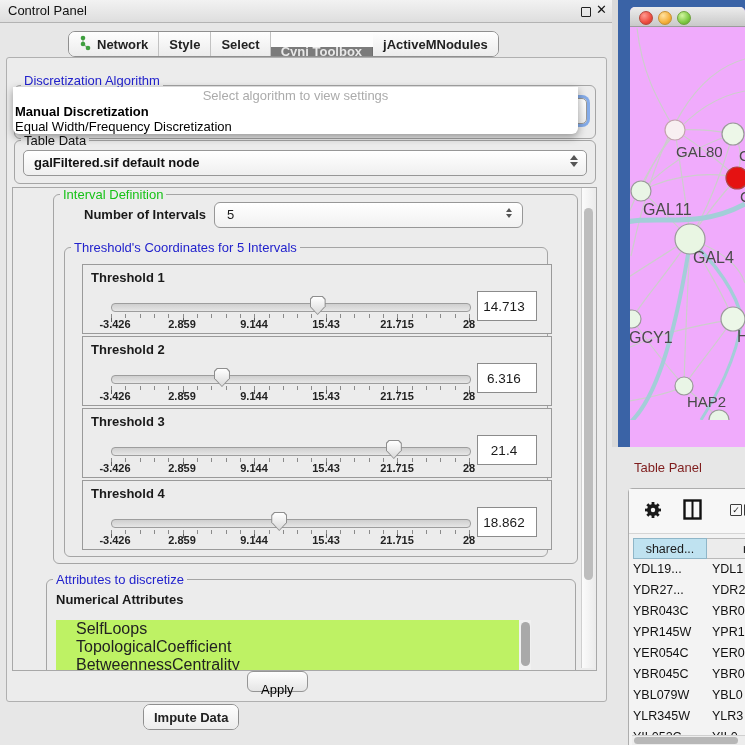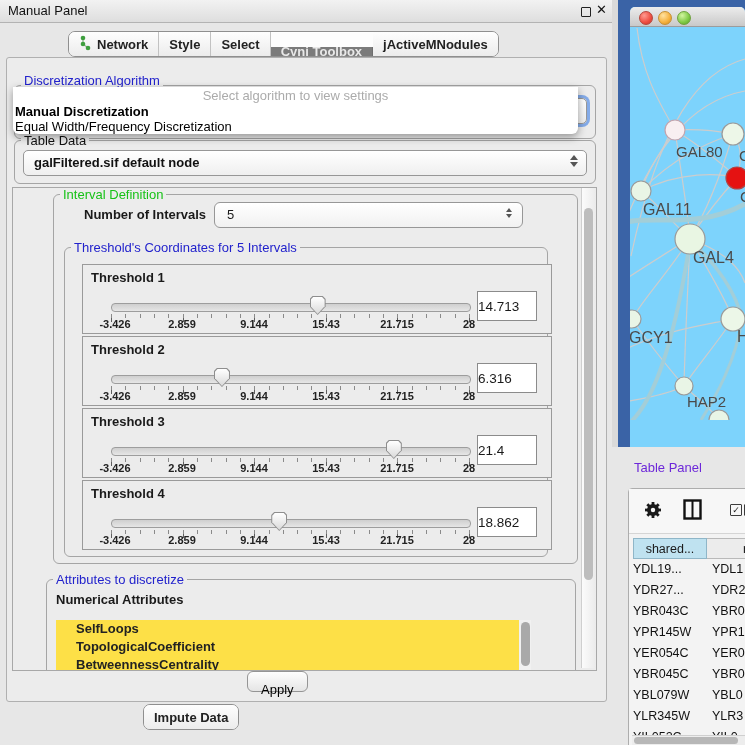--- a/index.html
+++ b/index.html
@@ -56,60 +56,60 @@
   .handle{position:absolute;top:31px;width:16px;height:19px;background:#8e8e8e;
           clip-path:polygon(18% 0,82% 0,100% 16%,100% 55%,50% 100%,0 55%,0 16%);}
   .handle i{position:absolute;inset:1px;clip-path:polygon(18% 0,82% 0,100% 16%,100% 55%,50% 100%,0 55%,0 16%);
             background:linear-gradient(#ffffff,#d9d9d9);}
   .ticks{position:absolute;left:28px;top:49px;width:359px;height:8px;
          background:repeating-linear-gradient(90deg,#8a8a8a 0 1px,transparent 1px 14.32px) top left/100% 4px no-repeat,
                     repeating-linear-gradient(90deg,#5e5e5e 0 1px,transparent 1px 71.6px) top left/100% 8px no-repeat;}
   .tickl{position:absolute;top:53px;transform:translateX(-50%);font-size:11px;font-weight:bold;color:#222;}
   .tl0{left:32px;}.tl1{left:99px;}.tl2{left:171px;}.tl3{left:243px;}.tl4{left:314px;}.tl5{left:386px;}
   .valbox{position:absolute;left:394px;top:26px;width:60px;height:30px;border:1px solid #8b8b8b;background:#fff;
-          line-height:30px;text-align:left;padding-right:6px;font-size:13.5px;box-sizing:border-box;}
-  
-  .listbox{position:absolute;background:#fde047;font-size:13px;color:#222;overflow:hidden;font-weight:bold;}
+          line-height:30px;text-align:center;padding-right:6px;font-size:13.5px;box-sizing:border-box;}
+  
+  .listbox{position:absolute;background:#bef264;font-size:16px;color:#222;overflow:hidden;}
   .listbox div{height:18px;line-height:18px;padding-left:20px;white-space:nowrap;}
   .listscroll{position:absolute;width:12px;background:#f1f1f1;}
   .listscroll .th{position:absolute;left:1.5px;top:2px;width:9px;height:44px;border-radius:5px;background:#a9a9a9;}
   .btn{position:absolute;height:21px;border:1px solid #959595;border-radius:6px;
        background:linear-gradient(#fefefe,#e5e5e5);font-size:13px;line-height:20px;padding:8px 13px;}
   
   .netframe{left:612px;top:0;width:133px;height:447px;background:#dadada;}
   .netblue{position:absolute;left:6px;top:0;width:127px;height:447px;background:#3a63a6;}
-  .macwin{position:absolute;left:18px;top:7px;width:115px;height:512px;border-radius:5px 5px 0 0;overflow:hidden;background:#7dd3fc;}
+  .macwin{position:absolute;left:18px;top:7px;width:115px;height:512px;border-radius:5px 5px 0 0;overflow:hidden;background:#f0abfc;}
   .mactitle{height:19px;background:linear-gradient(#ececec,#c9c9c9);border-bottom:1px solid #9c9c9c;position:relative;}
   .light{position:absolute;top:3.5px;width:12px;height:12px;border-radius:50%;}
   .light.r{left:9px;background:radial-gradient(circle at 35% 30%,#ff9a90,#ee4d40 60%,#c0392e);border:.5px solid #b5463c;}
   .light.y{left:28px;background:radial-gradient(circle at 35% 30%,#ffe2a0,#f5b03c 60%,#cf8c1e);border:.5px solid #c49034;}
   .light.g{left:47px;background:radial-gradient(circle at 35% 30%,#d2f5a0,#7ec944 60%,#5a9e2c);border:.5px solid #6fa23d;}
   
   .tpanel{left:612px;top:447px;width:133px;height:298px;background:#e7e7e7;}
-  .tpanel .hdr{position:absolute;left:22px;top:13px;font-size:13px;color:#6d28d9;}
+  .tpanel .hdr{position:absolute;left:22px;top:13px;font-size:13px;color:#7f1d1d;}
   .tbox{position:absolute;left:16px;top:41px;width:117px;height:257px;border:1px solid #adadad;border-radius:4px 0 0 0;
         background:#f3f3f3;}
   .tb-toolbar{position:absolute;left:0;top:0;width:100%;height:44px;background:#f7f7f7;border-bottom:1px solid #d5d5d5;}
   .chk{position:absolute;top:15px;width:10px;height:10px;border:1.4px solid #3c3c3c;border-radius:1px;
        font-size:9px;line-height:10px;text-align:center;color:#222;}
   .grid{position:absolute;left:4px;top:49px;font-size:12.5px;}
   .gcell{position:absolute;height:21px;line-height:21px;box-sizing:border-box;}
   .ghead1{left:0;top:0;width:74px;background:#bfe2f0;border:1px solid #8fb6c8;text-align:center;color:#1a1a1a;}
   .ghead2{left:74px;top:0;width:55px;background:#ececec;border:1px solid #b9b9b9;border-left:none;text-align:right;padding-right:4px;}
   .grow1{width:74px;color:#111;}
   .grow2{left:74px;width:55px;padding-left:5px;color:#111;}
   .hscroll{position:absolute;left:3px;top:295px;width:114px;height:9px;background:#ededed;border-top:1px solid #cfcfcf;}
   .hthumb{position:absolute;left:2px;top:1px;width:104px;height:7px;border-radius:4px;background:#b7b7b7;}
   svg text{font-family:"Liberation Sans","DejaVu Sans",sans-serif;}
 </style>
 </head>
 <body>
 
 <div class="abs titlebar">
-  <span class="t">Manual Panel</span>
+  <span class="t">Control Panel</span>
   <span class="float-btn"></span>
   <span class="close-btn">✕</span>
 </div>
 
 <div class="abs" style="left:68px;top:31px;z-index:5;">
   <div class="tabbar">
     <div class="tab">
       <span>
         <svg width="13" height="16" viewBox="0 0 13 16">
           <line x1="4" y1="3" x2="4" y2="9" stroke="#9dbb9d" stroke-width="1.4"></line>

